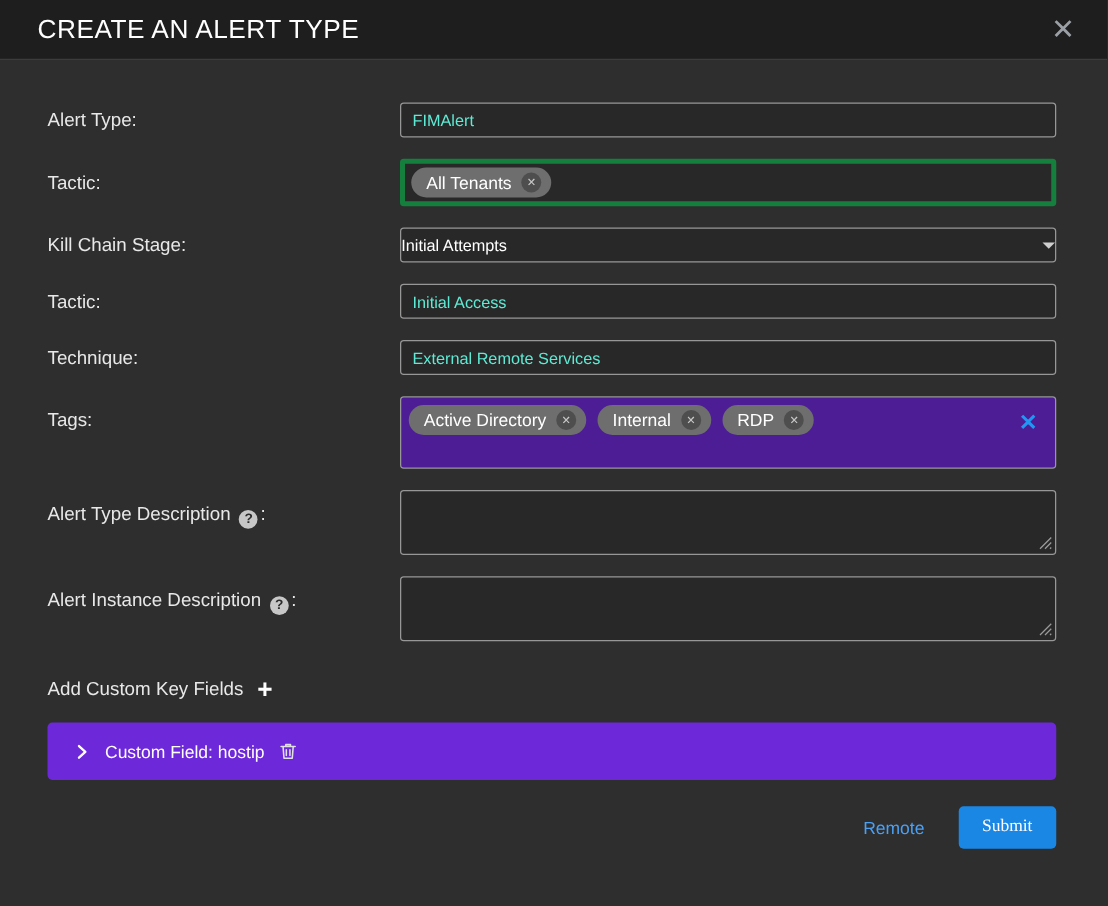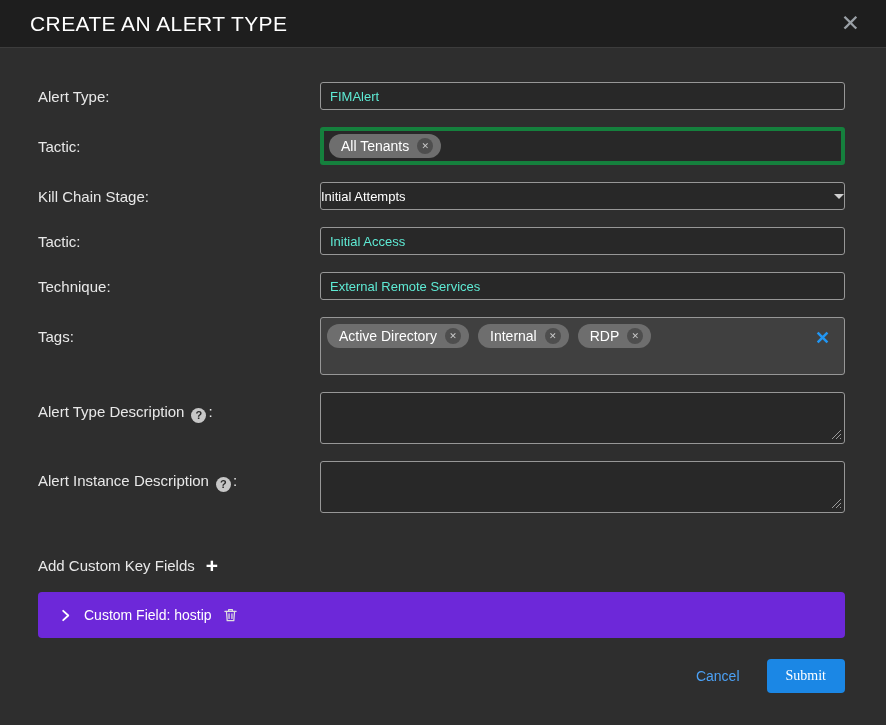--- a/index.html
+++ b/index.html
@@ -58,21 +58,21 @@
     padding: 0 0; color: #ffffff; font-size: 13px; cursor: pointer;
   }
   .caret {
     width: 0; height: 0;
     border-left: 5px solid transparent; border-right: 5px solid transparent;
     border-top: 5px solid #cfcfcf;
   }
 
   .tags-box {
     position: relative;
-    border: 1px solid #979797; border-radius: 3px; background: #404040;
+    border: 1px solid #979797; border-radius: 3px; background: #4c1d95;
     min-height: 58px; padding: 6px 42px 6px 6px;
     display: flex; align-items: flex-start; flex-wrap: wrap;
   }
   .tags-clear {
     position: absolute; right: 14px; top: 11px;
     color: #2196f3; font-size: 18px; font-weight: bold; cursor: pointer;
     line-height: 1;
   }
 
   .ta-wrap { position: relative; flex: 1; min-width: 0; }
@@ -84,21 +84,21 @@
   }
   .grip { position: absolute; right: 3px; bottom: 4px; pointer-events: none; }
 
   .help {
     display: inline-flex; width: 15px; height: 15px; border-radius: 50%;
     background: #c7c7c7; color: #2b2b2b; font-size: 11px; font-weight: bold;
     align-items: center; justify-content: center;
     margin: 0 2px 0 7px; vertical-align: -2px; cursor: pointer;
   }
 
-  .cf-header { color: #e8e8e8; font-size: 15px; margin-top: 42px; display: flex; align-items: center; }
+  .cf-header { color: #e8e8e8; font-size: 15px; margin-top: 28px; display: flex; align-items: center; }
   .plus { color: #ffffff; font-size: 21px; font-weight: bold; margin-left: 11px; line-height: 1; cursor: pointer; }
 
   .cf-bar {
     margin-top: 16px; background: #6d28d9; border-radius: 4px; height: 46px;
     display: flex; align-items: center; padding: 0 21px;
     color: #ffffff; font-size: 14px; cursor: pointer;
   }
   .cf-bar .chev { margin-right: 12px; display: flex; align-items: center; }
   .cf-bar .trash { margin-left: 11px; display: flex; align-items: center; cursor: pointer; }
 
@@ -220,17 +220,17 @@
     </span>
     <span>Custom Field: hostip</span>
     <span class="trash">
       <svg width="15" height="16" viewBox="0 0 24 24">
         <path d="M3 6 h18 M9 6 V3.5 h6 V6 M5.5 6 l1.2 15 h10.6 l1.2 -15 M9.7 10 v7.5 M14.3 10 v7.5" stroke="#e0e0e0" stroke-width="2" fill="none" stroke-linecap="round" stroke-linejoin="round"></path>
       </svg>
     </span>
   </div>
 
   <div class="footer">
-    <span class="cancel">Cancel</span>
+    <span class="cancel">Remote</span>
     <button class="submit">Submit</button>
   </div>
 
 </div>
 
 </body></html>

